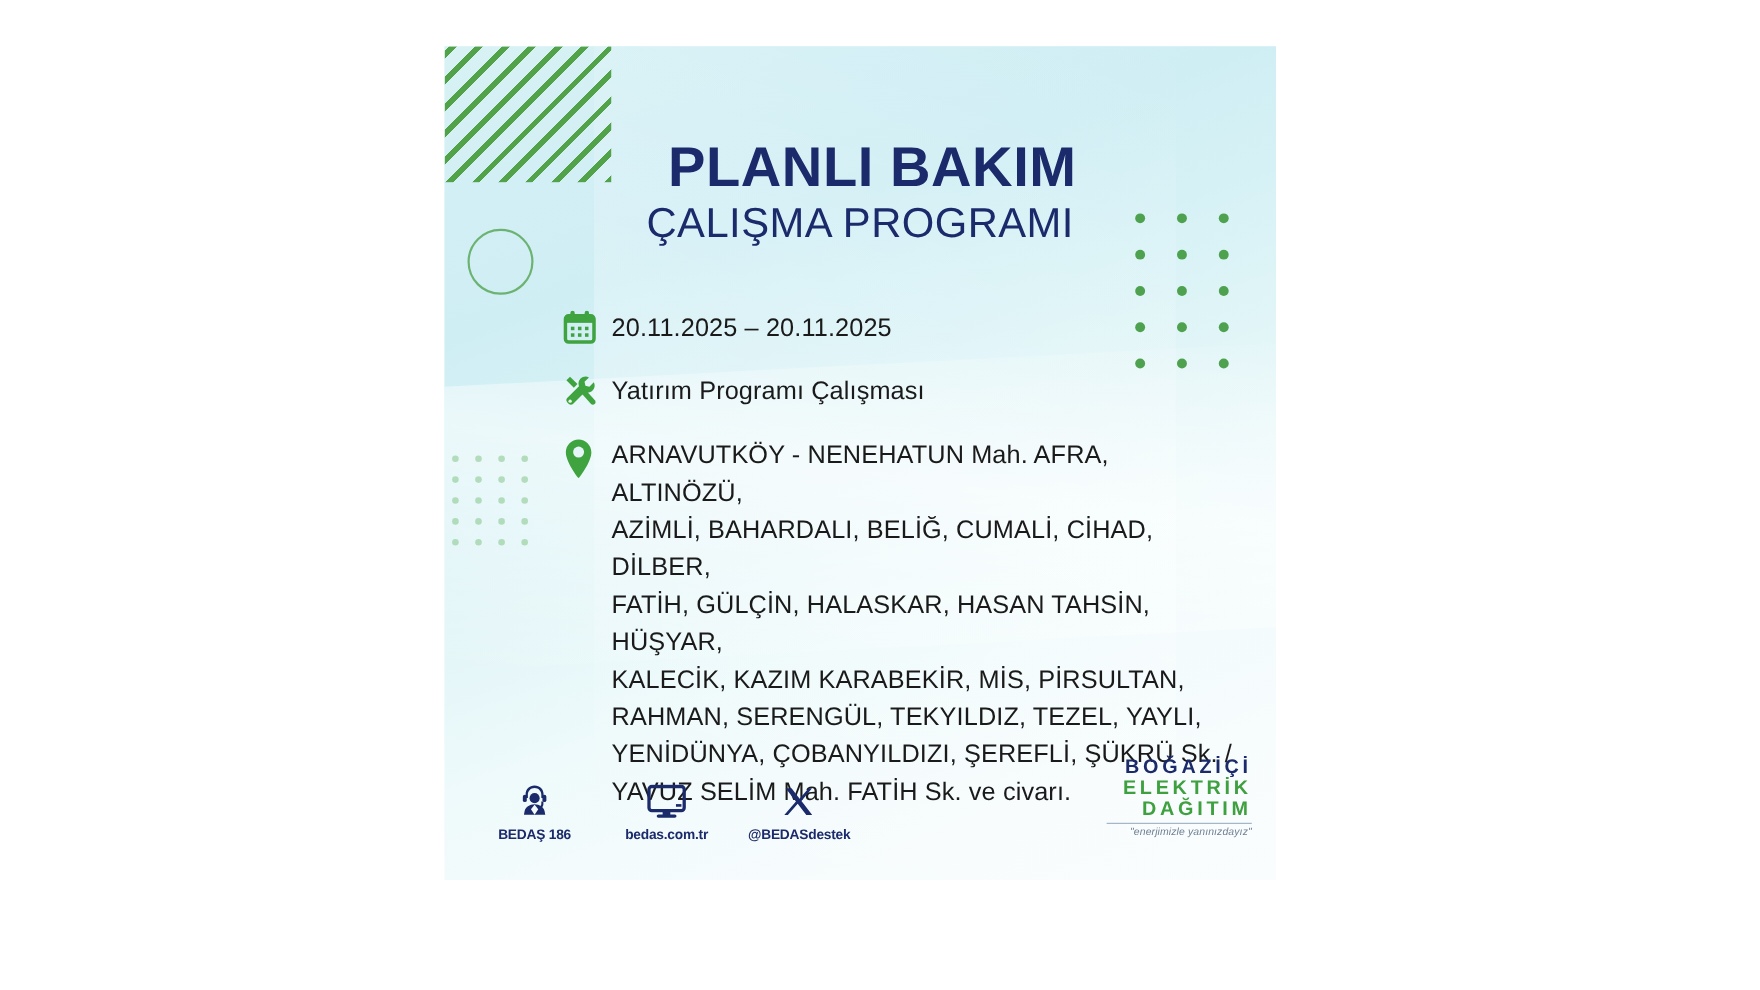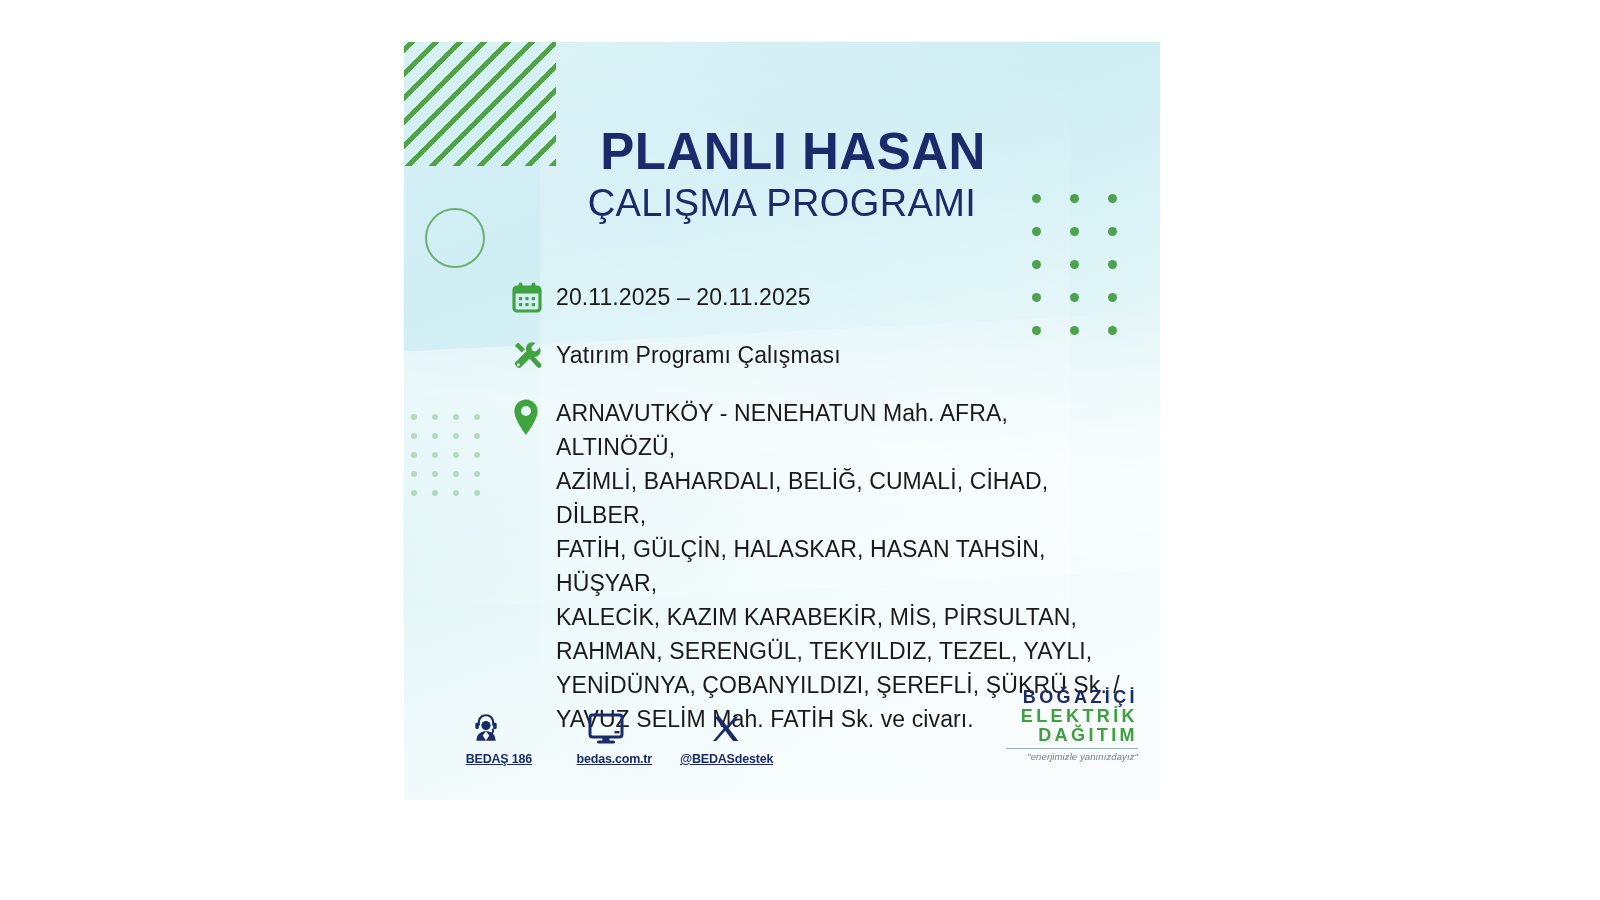--- a/index.html
+++ b/index.html
@@ -205,23 +205,22 @@
   #contact-strip {
     position: absolute;
     left: 36px;
     bottom: 18px;
     display: flex;
     align-items: flex-end;
     gap: 28px;
   }
   .contact-item {
     width: 92px;
-    text-align: right;
+    text-align: center;
     color: #1b2a6b;
-    text-decoration: underline;
   }
   .contact-glyph {
     height: 40px;
     display: flex;
     align-items: flex-end;
     justify-content: center;
     margin-bottom: 7px;
   }
   .contact-label {
     font-size: 12.5px;
@@ -310,21 +309,21 @@
         <span></span>
         <span></span>
         <span></span>
       <span></span>
         <span></span>
         <span></span>
         <span></span>
     </div>
 
     <div class="head-wrap">
-      <h1 id="title-main">PLANLI HASAN</h1>
+      <h1 id="title-main">PLANLI BAKIM</h1>
       <h2 id="title-sub">ÇALIŞMA PROGRAMI</h2>
     </div>
 
     <div id="info">
 
       <div class="info-row">
         <span class="info-icon">
           <svg width="30" height="31" viewBox="0 0 30 31" aria-hidden="true">
             <rect x="2" y="5" width="26" height="24" rx="3" fill="none" stroke="#3fa33f" stroke-width="3.2"></rect>
             <rect x="2" y="5" width="26" height="6.5" fill="#3fa33f"></rect>

